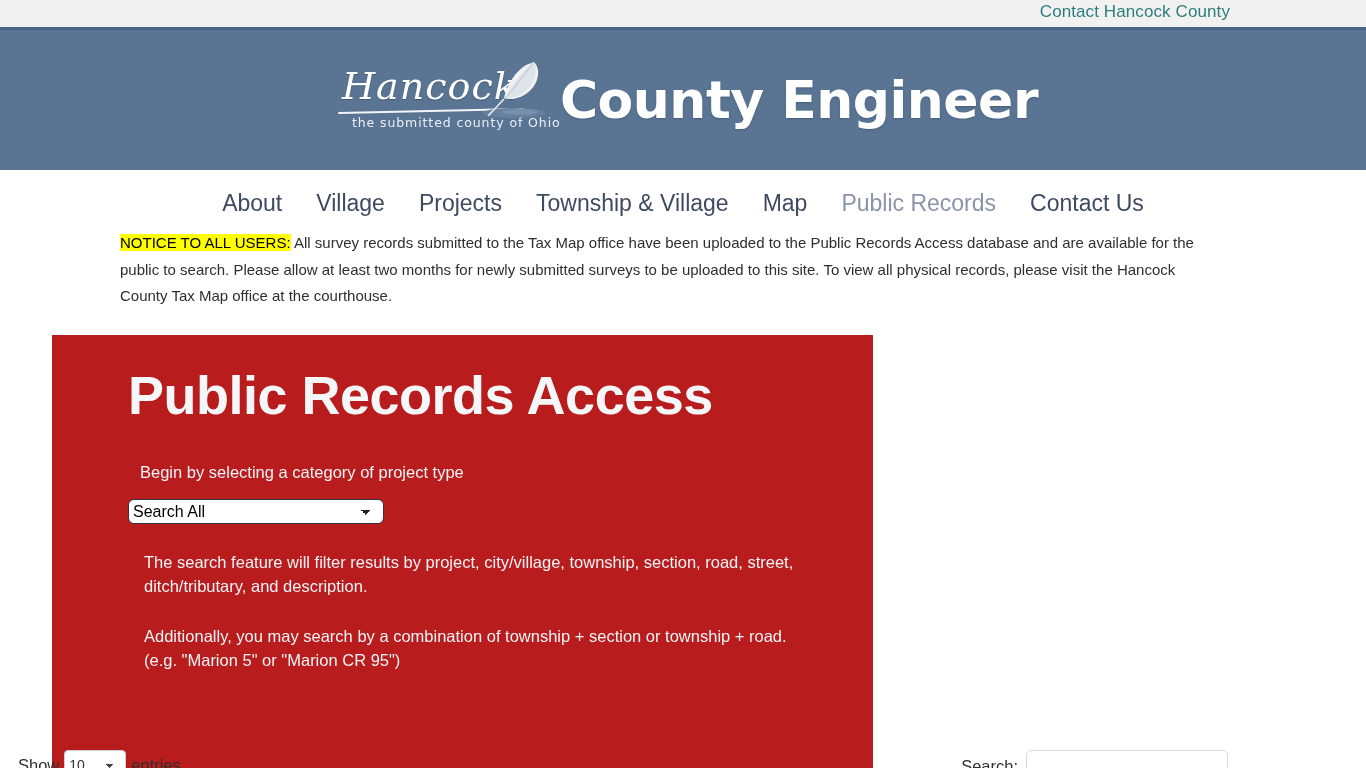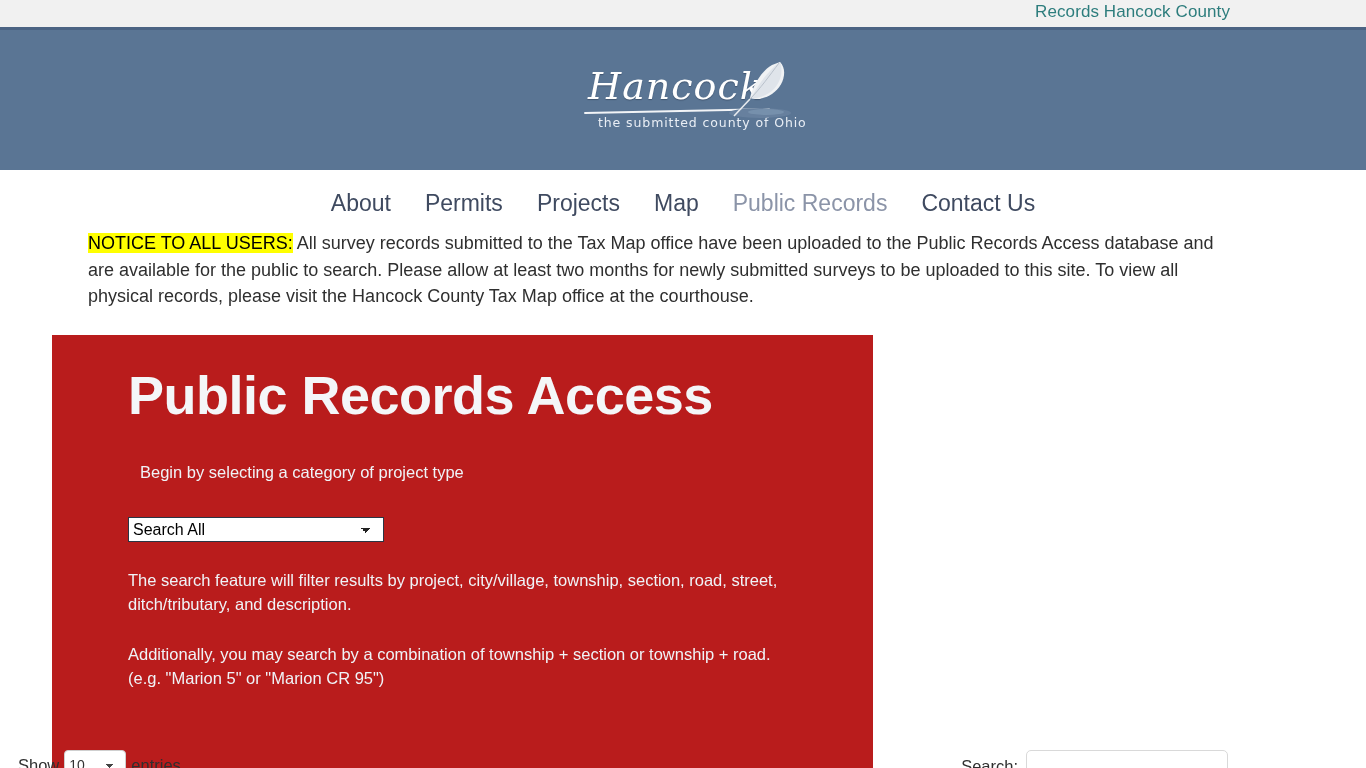--- a/index.html
+++ b/index.html
@@ -113,23 +113,23 @@
     color: #3f4a60;
     text-decoration: none;
     white-space: nowrap;
     cursor: pointer;
   }
   .nav-item.is-active { color: #8b94a8; }
 
   
   .notice {
     margin: 0;
-    padding: 0 0 0 88px;
+    padding: 0 0 0 120px;
     max-width: 1225px;
-    font-size: 18px;
+    font-size: 15px;
     line-height: 26.5px;
     color: #2f2f2f;
   }
   .hl {
     background: #ffff00;
     color: #000000;
   }
 
   
   .panel {
@@ -150,43 +150,43 @@
     line-height: 1.12;
     color: #f4f6f8;
   }
   .panel-sub {
     margin: 35px 0 0 12px;
     font-size: 16.5px;
     line-height: 24px;
     color: #f0f3f7;
   }
   .category-select {
-    margin-top: 33px;
+    margin-top: 15px;
     width: 256px;
     height: 25px;
     font-family: "Liberation Sans", sans-serif;
     font-size: 16px;
     color: #000000;
     background: #ffffff;
     border: 1px solid #2b3544;
-    border-radius: 0;
+    border-radius: 6px;
     padding: 0 4px;
     appearance: none;
     -webkit-appearance: none;
     background-image:
       linear-gradient(45deg, transparent 50%, #222 50%),
       linear-gradient(135deg, #222 50%, transparent 50%);
     background-position:
       calc(100% - 17px) calc(50% + 1px),
       calc(100% - 12px) calc(50% + 1px);
     background-size: 5px 5px, 5px 5px;
     background-repeat: no-repeat;
   }
   .panel-p {
-    margin: 26px 0 0 0;
+    margin: 26px 0 0 16px;
     font-size: 16.5px;
     line-height: 24px;
     color: #f0f3f7;
     max-width: 670px;
   }
 
   
   .table-controls {
     position: absolute;
     left: 0;
@@ -246,46 +246,48 @@
     font-family: "Liberation Sans", sans-serif;
     font-size: 14px;
     padding: 0 8px;
     outline: none;
   }
 </style>
 </head>
 <body>
 
 <div class="topbar">
-  <a class="topbar-link" href="#">Records Hancock County</a>
+  <a class="topbar-link" href="#">Contact Hancock County</a>
 </div>
 
 <header class="masthead">
   <div class="brand">
     <div class="brand-logo">
       <span class="brand-script">Hancock</span>
       <span class="brand-underline"></span>
       <span class="brand-tag">the submitted county of Ohio</span>
       <svg class="quill" viewBox="0 0 78 74">
         <ellipse cx="36" cy="58" rx="30" ry="5.5" fill="#4d6party" opacity="0"></ellipse>
         <ellipse cx="38" cy="57" rx="31" ry="5" fill="#67809e"></ellipse>
         <ellipse cx="44" cy="56" rx="18" ry="3" fill="#7b93af" opacity="0.8"></ellipse>
         <path d="M58 6 C66 14 62 30 50 38 C42 43 34 44 28 42 C30 32 38 16 50 9 Z" fill="#f0f2f4"></path>
         <path d="M58 6 C62 16 58 30 47 37 C41 41 34 43 29 42 C34 33 44 16 58 6 Z" fill="#dfe4ea"></path>
         <path d="M57 7 C48 19 38 33 28 43" stroke="#b9c1cb" stroke-width="1" fill="none"></path>
         <path d="M28 43 L12 60" stroke="#e8ebef" stroke-width="1.6" fill="none"></path>
       </svg>
     </div>
+    <div class="brand-title">County Engineer</div>
   </div>
 </header>
 
 <nav class="nav">
   <a class="nav-item" href="#">About</a>
-  <a class="nav-item" href="#">Permits</a>
+  <a class="nav-item" href="#">Village</a>
   <a class="nav-item" href="#">Projects</a>
+  <a class="nav-item" href="#">Township &amp; Village</a>
   <a class="nav-item" href="#">Map</a>
   <a class="nav-item is-active" href="#">Public Records</a>
   <a class="nav-item" href="#">Contact Us</a>
 </nav>
 
 <p class="notice"><span class="hl">NOTICE TO ALL USERS:</span><span> All survey records submitted to the Tax Map office have been uploaded to the Public Records Access database and are available for the public to search. Please allow at least two months for newly submitted surveys to be uploaded to this site. To view all physical records, please visit the Hancock County Tax Map office at the courthouse.</span></p>
 
 <section class="panel">
   <h1 class="panel-title">Public Records Access</h1>
 

